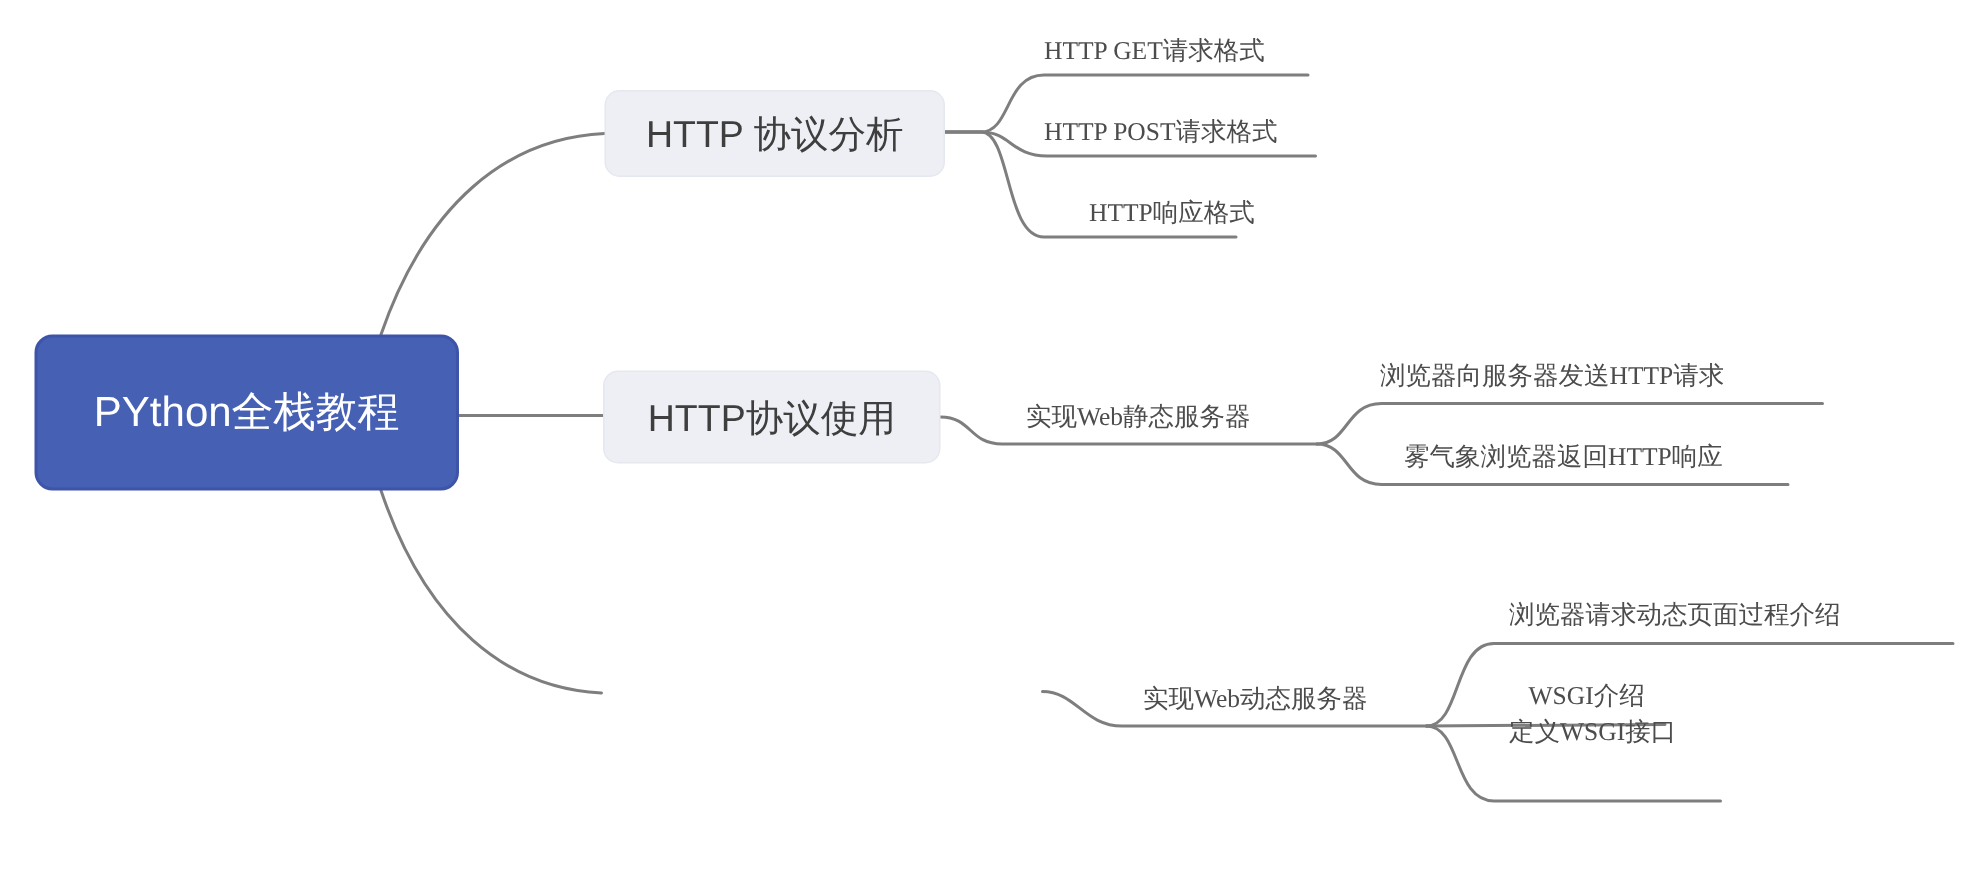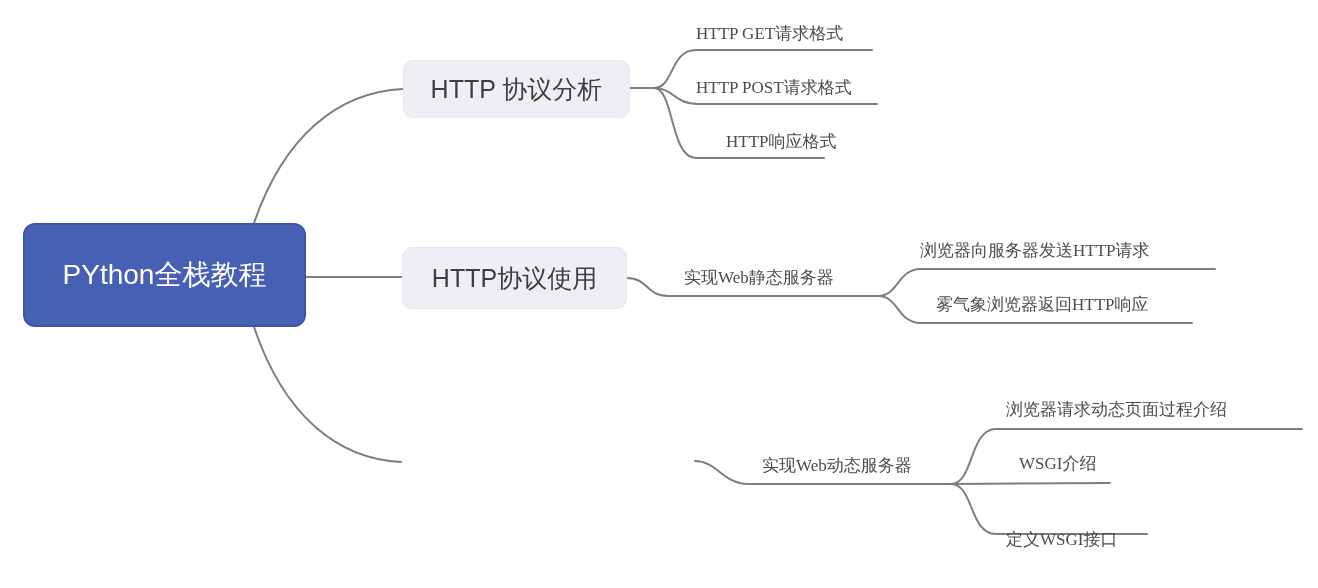--- a/index.html
+++ b/index.html
@@ -104,15 +104,15 @@
   <div class="leaf" style="left:696px;top:76px;">HTTP POST请求格式</div>
   <div class="leaf" style="left:696px;top:130px;margin-left:30px;">HTTP响应格式</div>
 
   <div class="leaf" style="left:684px;top:266px;">实现Web静态服务器</div>
   <div class="leaf" style="left:920px;top:239px;">浏览器向服务器发送HTTP请求</div>
   <div class="leaf" style="left:936px;top:293px;">雾气象浏览器返回HTTP响应</div>
 
   <div class="leaf" style="left:762px;top:454px;">实现Web动态服务器</div>
   <div class="leaf" style="left:1006px;top:398px;">浏览器请求动态页面过程介绍</div>
   <div class="leaf" style="left:1019px;top:452px;">WSGI介绍</div>
-  <div class="leaf" style="left:1006px;top:528px;">定义WSGI接口</div>
+  <div class="leaf" style="left:1006px;top:476px;">定义WSGI接口</div>
 
 </div>
 
 </body></html>

